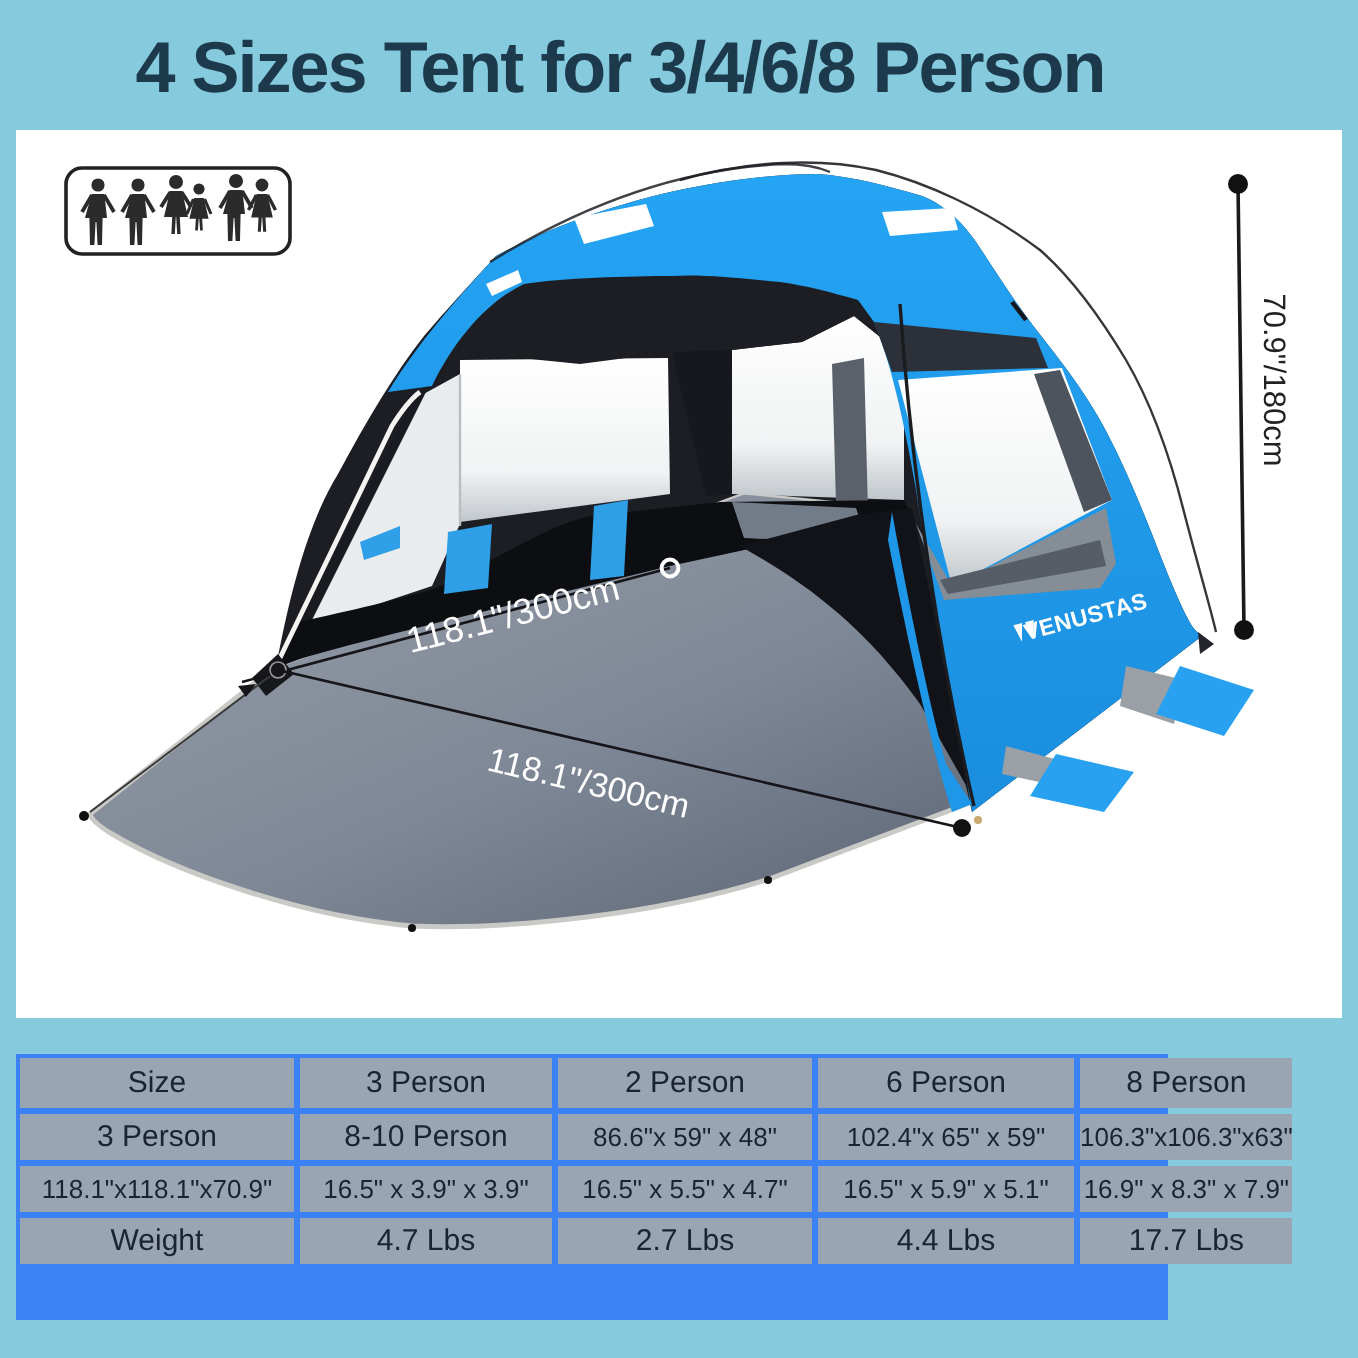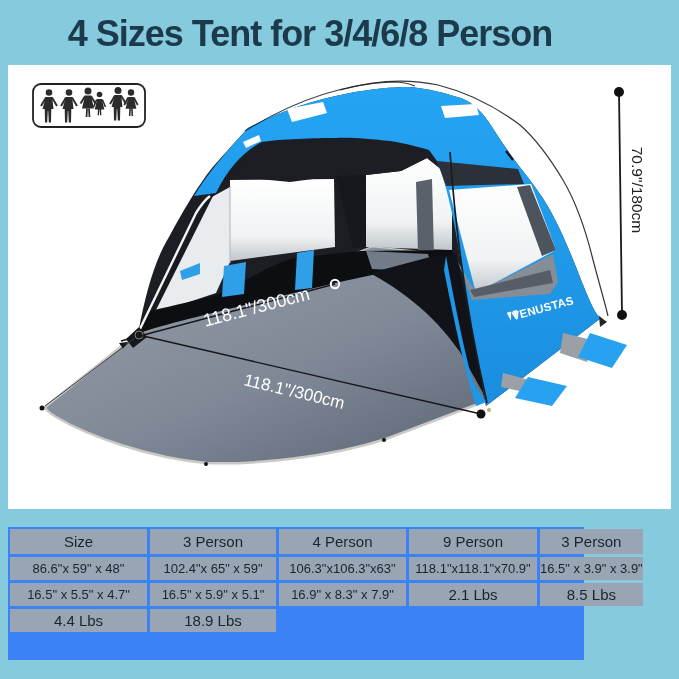--- a/index.html
+++ b/index.html
@@ -174,32 +174,35 @@
 <path d="M128.2,97.5 L124.25,105.0" stroke="#2b2b2b" stroke-width="1.71" fill="none"></path>
 <path d="M133.8,97.5 L137.75,105.0" stroke="#2b2b2b" stroke-width="1.71" fill="none"></path>
 </g>
 </g>
 </svg>
 
 <div id="spec">
 
 <div>Size</div>
     <div>3 Person</div>
-    <div>4 Person</div>
-    <div>9 Person</div>
+    <div>2 Person</div>
+    <div>6 Person</div>
+    <div>8 Person</div>
 
     <div>3 Person</div>
+    <div>8-10 Person</div>
 
     <div class="s">86.6"x 59" x 48"</div>
     <div class="s">102.4"x 65" x 59"</div>
     <div class="s">106.3"x106.3"x63"</div>
     <div class="s">118.1"x118.1"x70.9"</div>
 
     <div class="s">16.5" x 3.9" x 3.9"</div>
     <div class="s">16.5" x 5.5" x 4.7"</div>
     <div class="s">16.5" x 5.9" x 5.1"</div>
     <div class="s">16.9" x 8.3" x 7.9"</div>
 
-    <div>2.1 Lbs</div>
-    <div>8.5 Lbs</div>
+<div>Weight</div>
+    <div>4.7 Lbs</div>
+    <div>2.7 Lbs</div>
     <div>4.4 Lbs</div>
-    <div>18.9 Lbs</div>
+    <div>17.7 Lbs</div>
 </div>
 
 </body></html>

